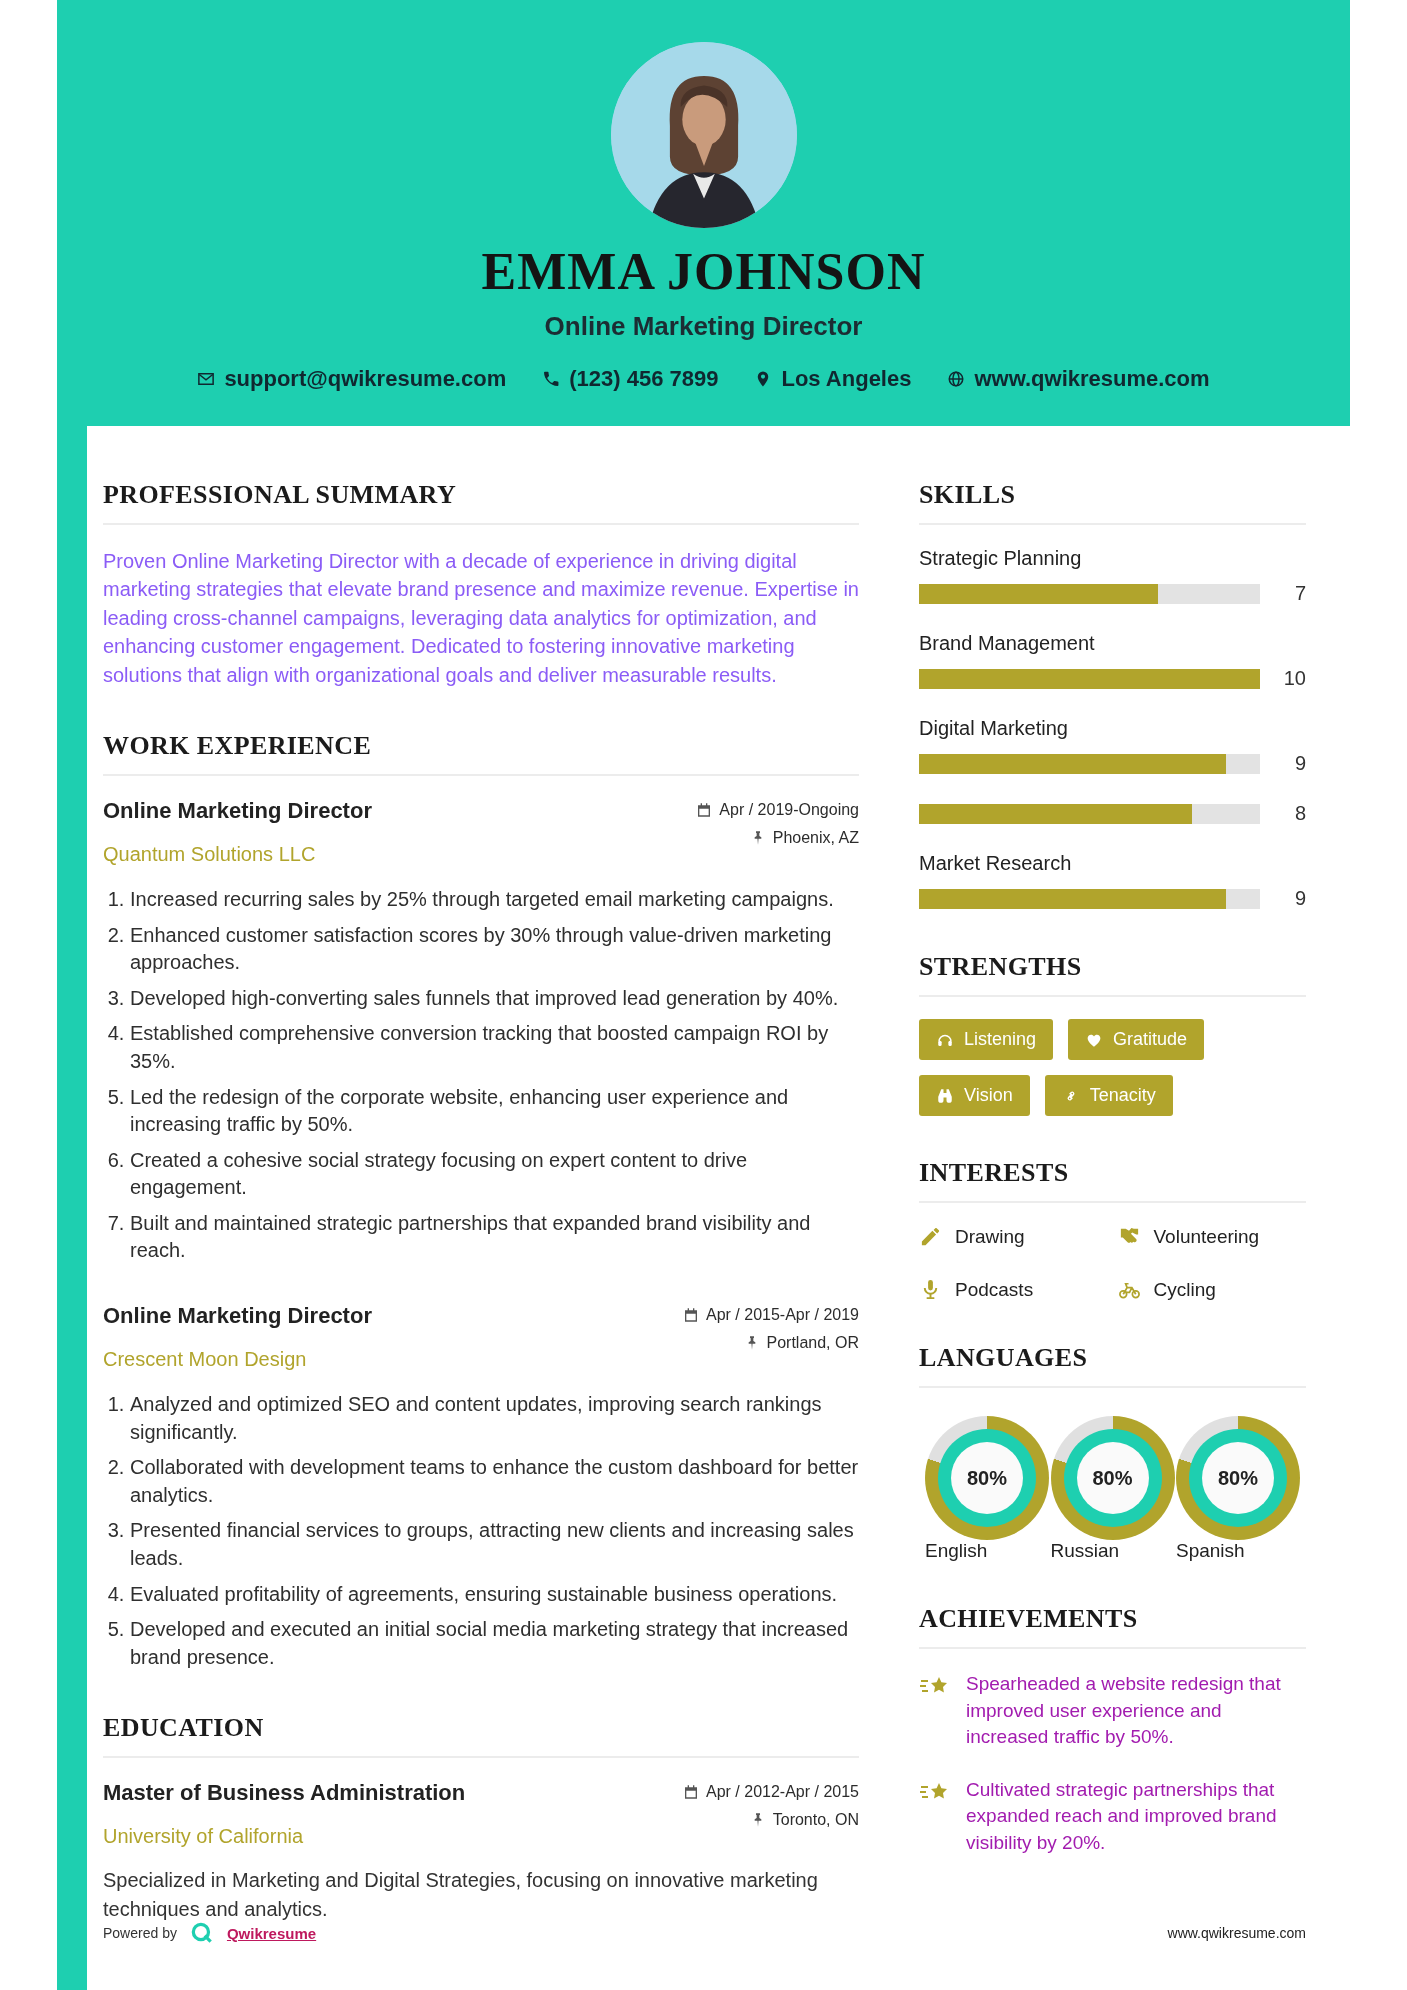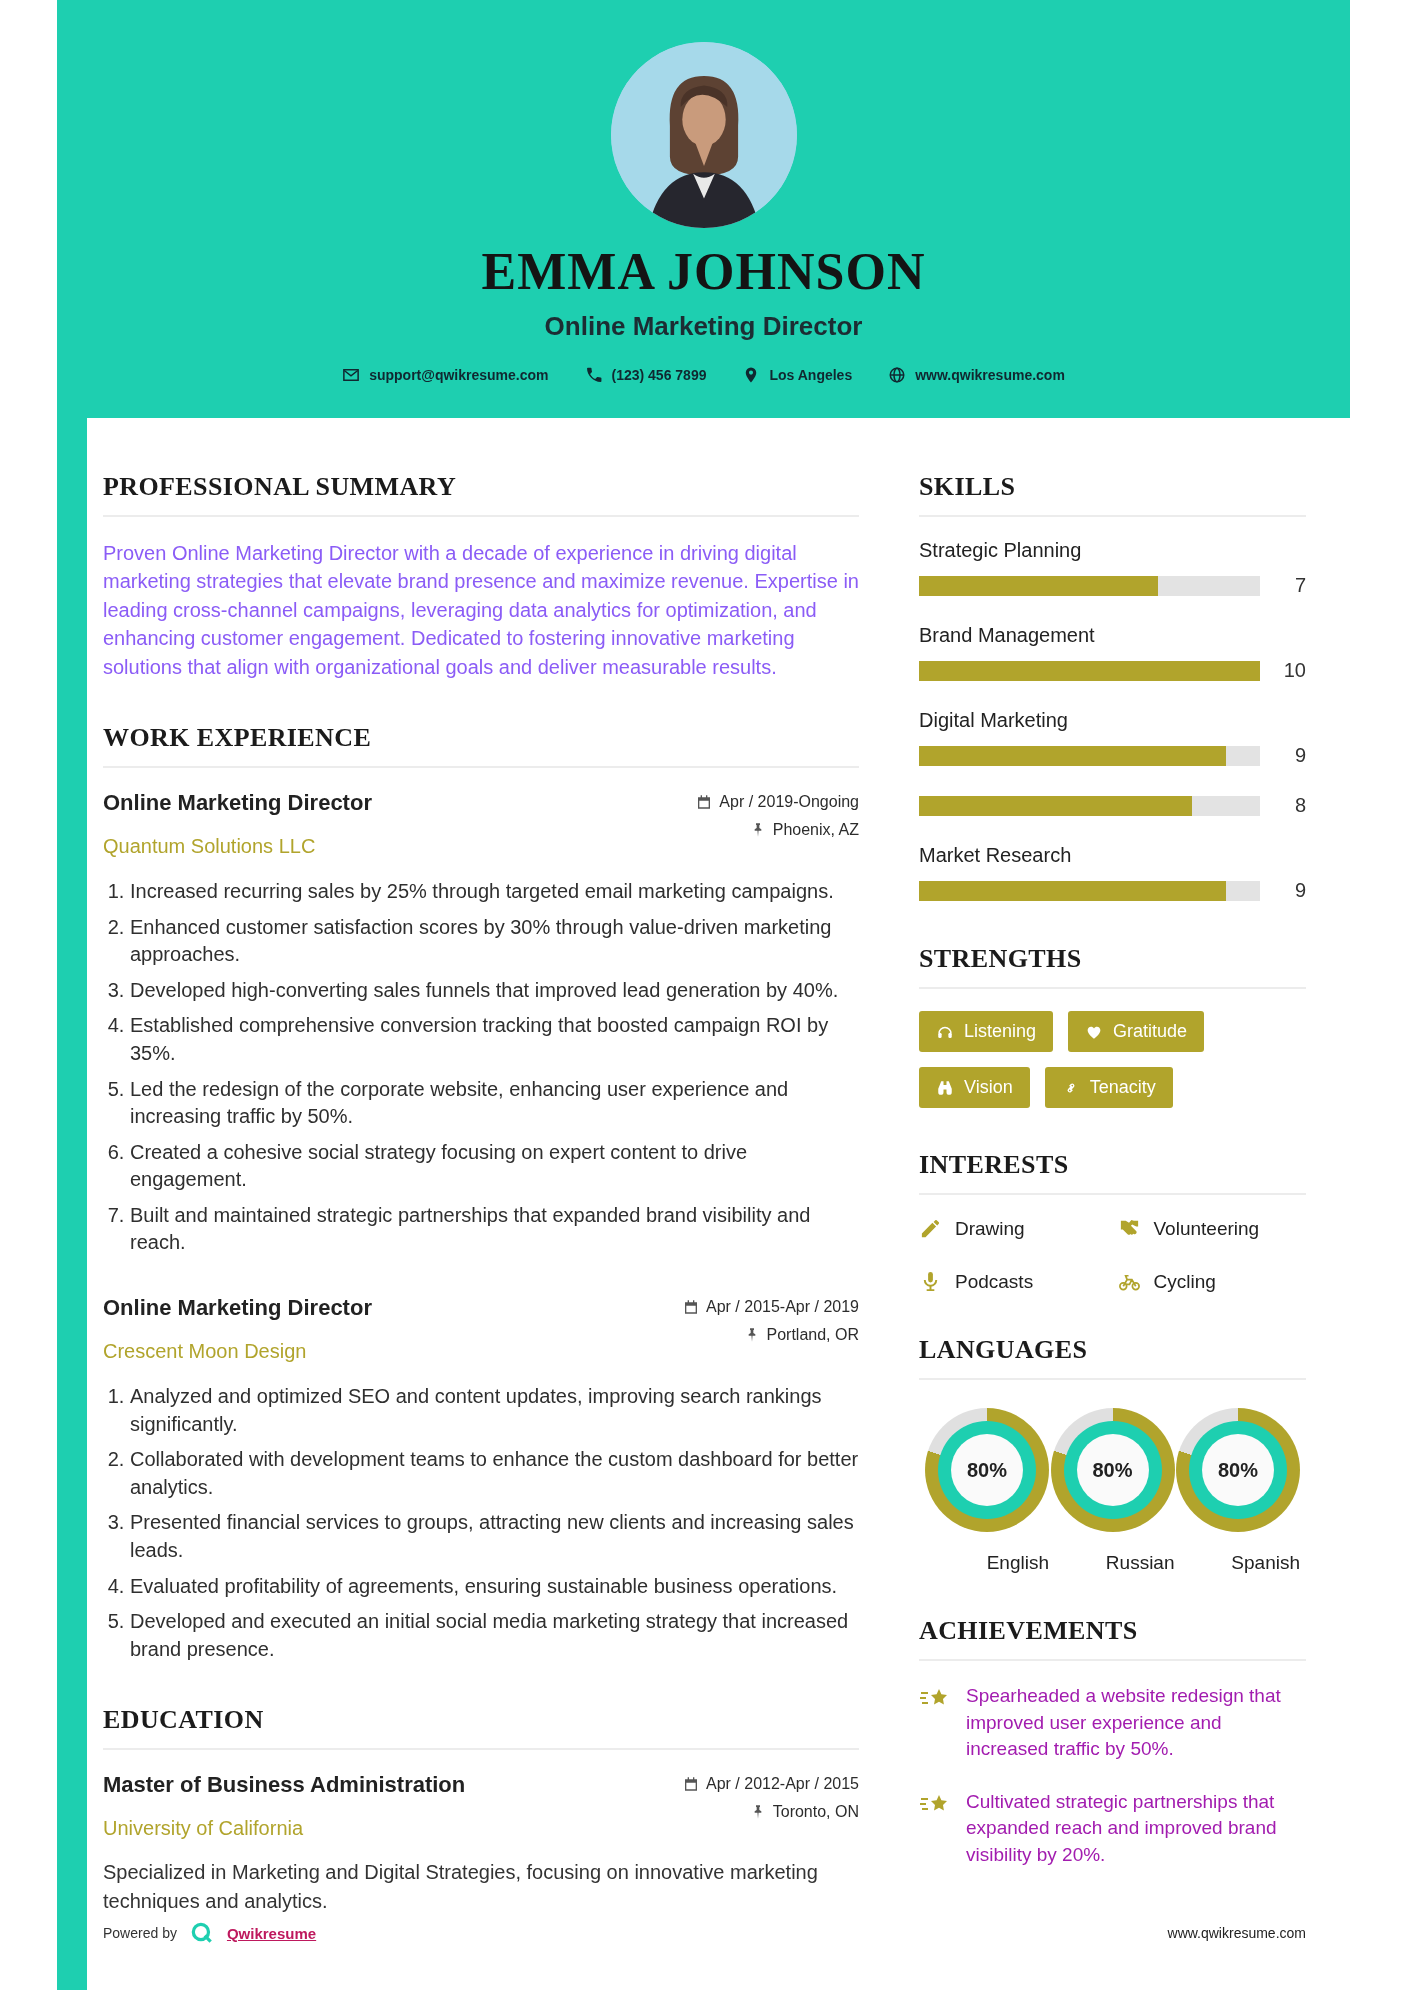--- a/index.html
+++ b/index.html
@@ -7,21 +7,21 @@
   .page { position:relative; width:1293px; height:1990px; background:#fff; overflow:hidden; margin:0 auto; }
 
   .side-strip { position:absolute; left:0; top:0; bottom:0; width:30px; background:var(--teal,#1ecfb0); }
 
   
   .header { position:relative; background:var(--teal,#1ecfb0); text-align:center; padding:42px 0 34px; }
   .photo { width:186px; height:186px; border-radius:50%; margin:0 auto; overflow:hidden; background:var(--photo-bg,#a6d9ea); }
   .name { font-family:"Liberation Serif","DejaVu Serif",serif; font-size:52px; font-weight:bold; color:#141414; margin-top:14px; letter-spacing:1px; }
   .headline { font-size:26px; font-weight:600; color:#1c2d33; margin-top:10px; }
   .contacts { display:flex; justify-content:center; align-items:center; gap:36px; margin-top:24px; }
-  .contact { display:flex; align-items:center; gap:9px; font-size:14px; font-weight:600; color:#102830; cursor:pointer; }
+  .contact { display:flex; align-items:center; gap:9px; font-size:22px; font-weight:600; color:#102830; cursor:pointer; }
   .cicon { width:18px; height:18px; color:#102830; display:inline-flex; }
   .cicon svg { width:100%; height:100%; }
 
   
   .content { display:flex; gap:60px; padding:54px 44px 0 46px; }
   .col-left { width:756px; flex:0 0 756px; }
   .col-right { flex:1; }
 
   .section { margin-bottom:42px; }
   .section-heading { font-family:"Liberation Serif","DejaVu Serif",serif; font-size:26px; font-weight:bold; color:#1b1b1b; letter-spacing:.4px; }
@@ -58,21 +58,21 @@
   .iicon svg { width:100%; height:100%; }
 
   
   .tags { display:flex; flex-wrap:wrap; gap:15px; }
   .tag { display:flex; align-items:center; gap:10px; background:var(--olive,#b1a42c); color:#fff; font-size:18px; padding:10px 17px; border-radius:3px; }
   .ticon { width:18px; height:18px; color:#fff; display:inline-flex; }
   .ticon svg { width:100%; height:100%; }
 
   
   .langs { display:flex; justify-content:space-between; padding:6px 6px 0; }
-  .lang { display:flex; flex-direction:column; align-items:flex-end; gap:20px; }
+  .lang { display:flex; flex-direction:column; align-items:flex-start; }
   .donut { position:relative; width:124px; height:124px; border-radius:50%; background:#e0e0e0; }
   .donut-mid { position:absolute; inset:13px; border-radius:50%; background:var(--teal,#1ecfb0); }
   .donut-hole { position:absolute; inset:13px; border-radius:50%; background:#fafafa; display:flex; align-items:center; justify-content:center; font-size:20px; font-weight:bold; color:#222; }
   .lang-name { font-size:19px; color:#222; }
 
   
   .ach { display:flex; gap:15px; margin-bottom:26px; }
   .aicon { width:32px; height:26px; flex:0 0 32px; color:var(--olive,#b1a42c); margin-top:3px; }
   .aicon svg { width:100%; height:100%; }
   .ach-text { font-size:19px; line-height:1.4; color:#a21caf; }

